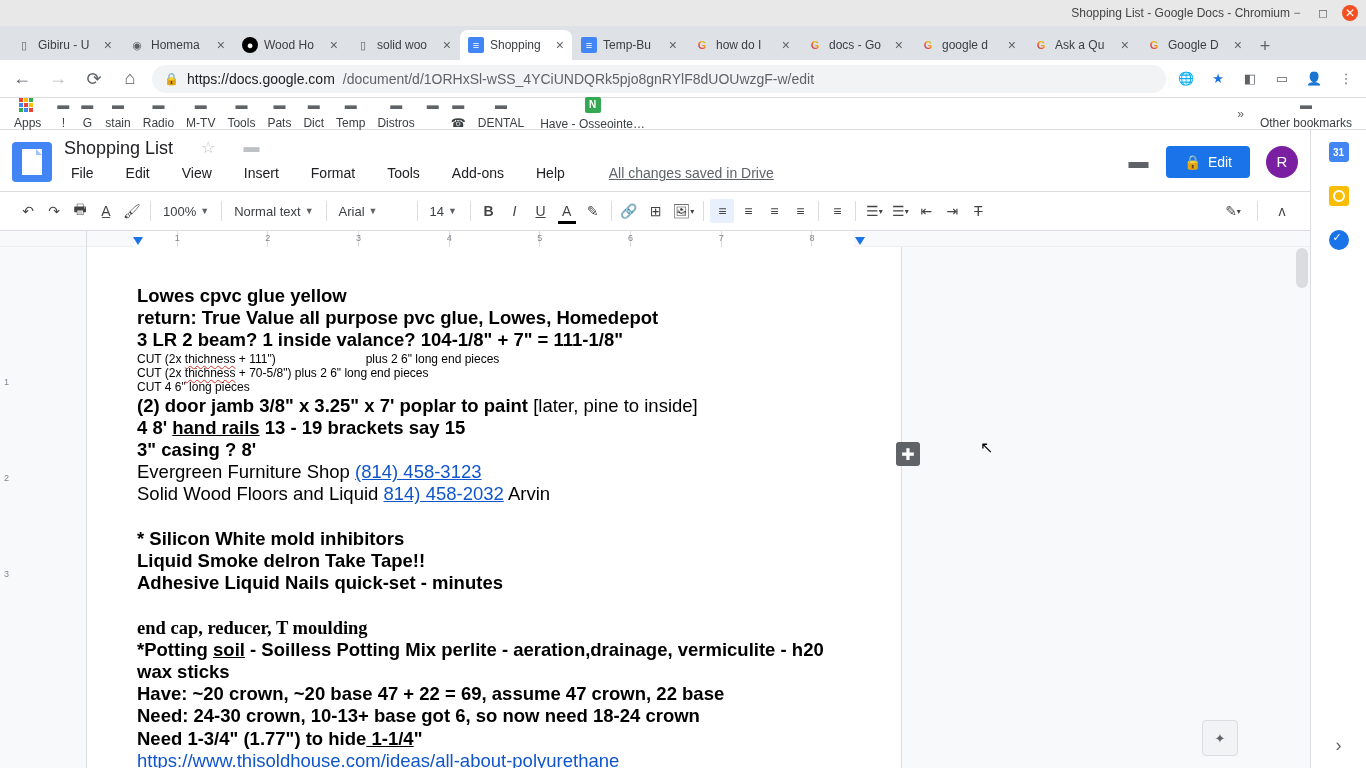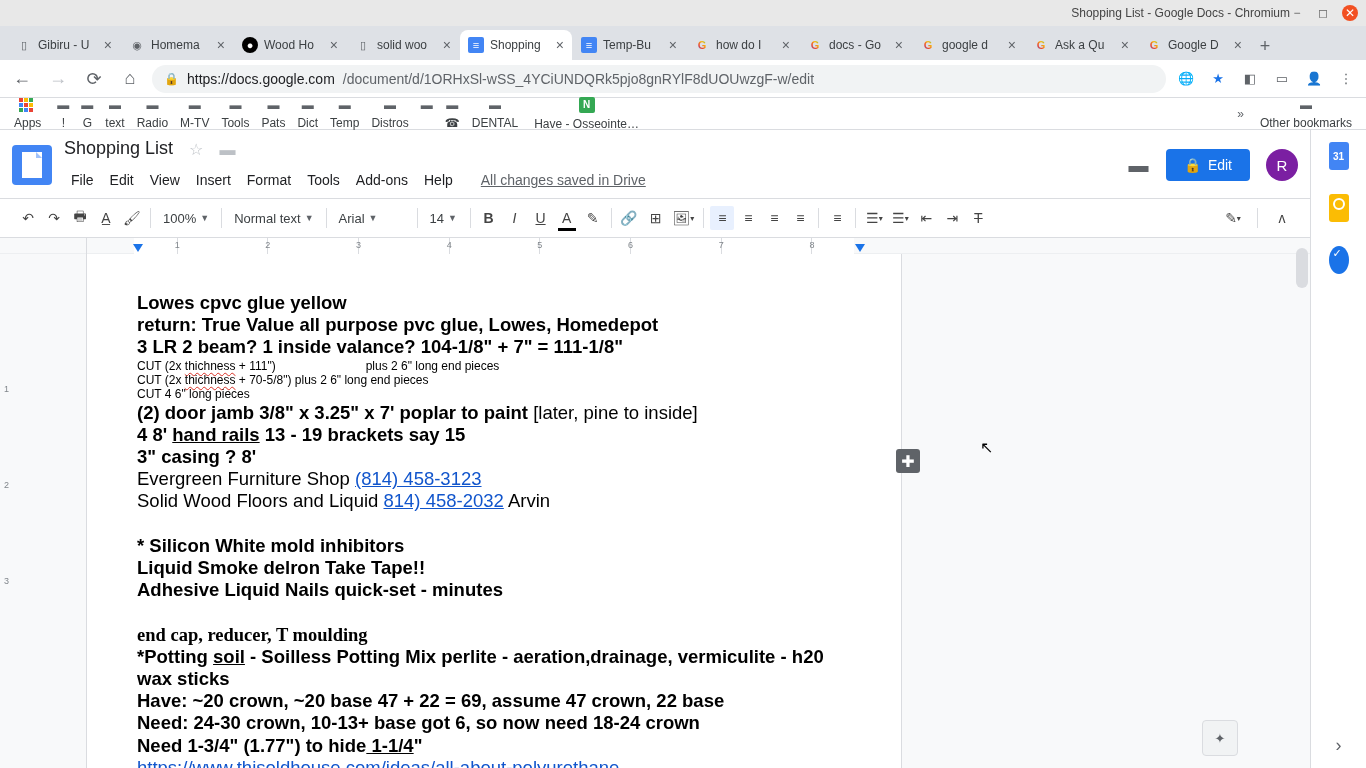--- a/index.html
+++ b/index.html
@@ -48,25 +48,25 @@
 .bm-sep { flex: 1; }
 .bm-chev { color: #5f6368; padding: 0 6px; }
 
 
 .docs-area { height: calc(768px - 26px - 34px - 38px - 32px); display: flex; }
 .docs-main { flex: 1; display: flex; flex-direction: column; overflow: hidden; }
 .docs-header { display: flex; align-items: center; padding: 8px 12px 0 12px; gap: 12px; }
 .docs-logo { width: 40px; height: 40px; background: #4285f4; border-radius: 4px; position: relative; display: flex; align-items: center; justify-content: center; }
 .docs-logo::before { content: ""; width: 20px; height: 26px; background: #fff; }
 .docs-logo::after { content: ""; position: absolute; top: 7px; right: 10px; width: 0; height: 0; border-left: 6px solid #a1c2fa; border-top: 6px solid transparent; }
-.doc-title-row { display: flex; align-items: flex-end; gap: 16px; }
+.doc-title-row { display: flex; align-items: flex-start; gap: 28px; }
 .doc-title { font-size: 18px; color: #202124; }
 .doc-star { color: #bdc1c6; font-size: 16px; }
 .doc-folder { color: #bdc1c6; font-size: 16px; }
-.menu-row { display: flex; gap: 2px; font-size: 14px; color: #202124; margin-top: 9px; }
+.menu-row { display: flex; gap: 18px; font-size: 14px; color: #202124; margin-top: 2px; }
 .menu-item { padding: 4px 7px; }
 .saved { color: #5f6368; text-decoration: underline; margin-left: 12px; }
 .header-right { margin-left: auto; display: flex; align-items: center; gap: 16px; }
 .comments-icon { width: 24px; height: 24px; color: #5f6368; display:flex; align-items:center; justify-content:center; font-size:20px;}
 .share-btn { background: #1a73e8; color: #fff; border-radius: 4px; padding: 8px 18px; font-size: 14px; font-weight: 500; display: flex; align-items: center; gap: 6px; }
 .avatar { width: 32px; height: 32px; border-radius: 50%; background: #7b1fa2; color: #fff; display: flex; align-items: center; justify-content: center; font-size: 15px; }
 
 
 .toolbar { height: 40px; border-top: 1px solid #dadce0; border-bottom: 1px solid #dadce0; display: flex; align-items: center; padding: 0 16px; gap: 2px; margin-top: 6px; }
 .tb-btn { min-width: 24px; height: 24px; display: flex; align-items: center; justify-content: center; color: #444; font-size: 14px; padding: 0 3px; }
@@ -94,21 +94,21 @@
 .page { width: 816px; min-height: 1056px; background: #fff; margin: 0 0 0 86px; border: 1px solid #dadce0; border-top: none; padding: 38px 50px; }
 .doc-content { font-size: 18.5px; color: #000; line-height: 1.2; }
 .doc-content b { font-weight: bold; }
 .doc-content a { color: #1155cc; text-decoration: underline; }
 .small { font-size: 12px; font-weight: normal; }
 .spellerr { text-decoration: underline wavy #d93025 1px; text-underline-offset: 2px; }
 .add-btn { position: absolute; right: 390px; top: 195px; width: 24px; height: 24px; background: #5f6368; border-radius: 3px; color: #fff; display: flex; align-items: center; justify-content: center; font-size: 16px; }
 
 
 .sidepanel { width: 56px; border-left: 1px solid #dadce0; display: flex; flex-direction: column; align-items: center; padding-top: 12px; gap: 24px; position: relative;}
-.sp-icon { width: 20px; height: 28px; }
+.sp-icon { width: 20px; height: 20px; }
 .cal-icon { background: #4285f4; border-radius: 3px; position: relative; display:flex; align-items:center; justify-content:center; color:#fff; font-size:10px; font-weight:bold;}
 .keep-icon { background: #fbbc04; border-radius: 3px; position:relative;}
 .keep-icon::after{content:"";position:absolute;top:4px;left:4px;width:8px;height:8px;border:2px solid #fff;border-radius:50%;}
 .tasks-icon { background: #1a73e8; border-radius: 50%; position:relative;}
 .tasks-icon::after{content:"✓";position:absolute;color:#fff;font-size:11px;left:4px;top:1px;}
 .sp-chevron { position: absolute; bottom: 12px; color: #5f6368; font-size: 18px;}
 .explore-btn { position:absolute; bottom:12px; right:72px; width:36px; height:36px; background:#f1f3f4; border:1px solid #dadce0; border-radius:4px; display:flex; align-items:center; justify-content:center; color:#5f6368;}
 .scrollbar-v { position:absolute; right:58px; top:248px; width:12px; height:510px; }
 .scrollbar-thumb { position:absolute; top:0; width:12px; height:40px; background:#dadce0; border-radius:6px;}
 
@@ -232,21 +232,21 @@
       <div class="bm-item">
         <span class="bm-folder">▬</span>
         <span>!</span>
       </div>
       <div class="bm-item">
         <span class="bm-folder">▬</span>
         <span>G</span>
       </div>
       <div class="bm-item">
         <span class="bm-folder">▬</span>
-        <span>text</span>
+        <span>stain</span>
       </div>
       <div class="bm-item">
         <span class="bm-folder">▬</span>
         <span>Radio</span>
       </div>
       <div class="bm-item">
         <span class="bm-folder">▬</span>
         <span>M-TV</span>
       </div>
       <div class="bm-item">

